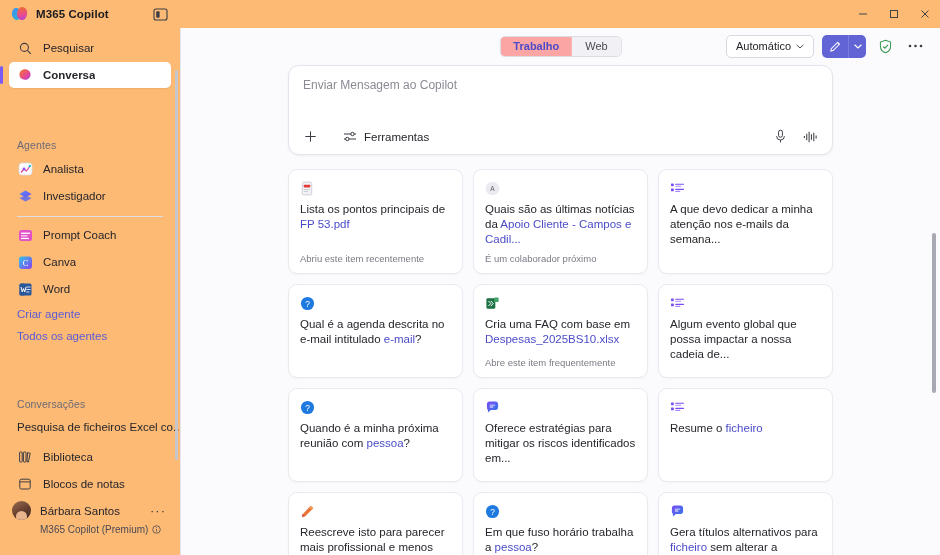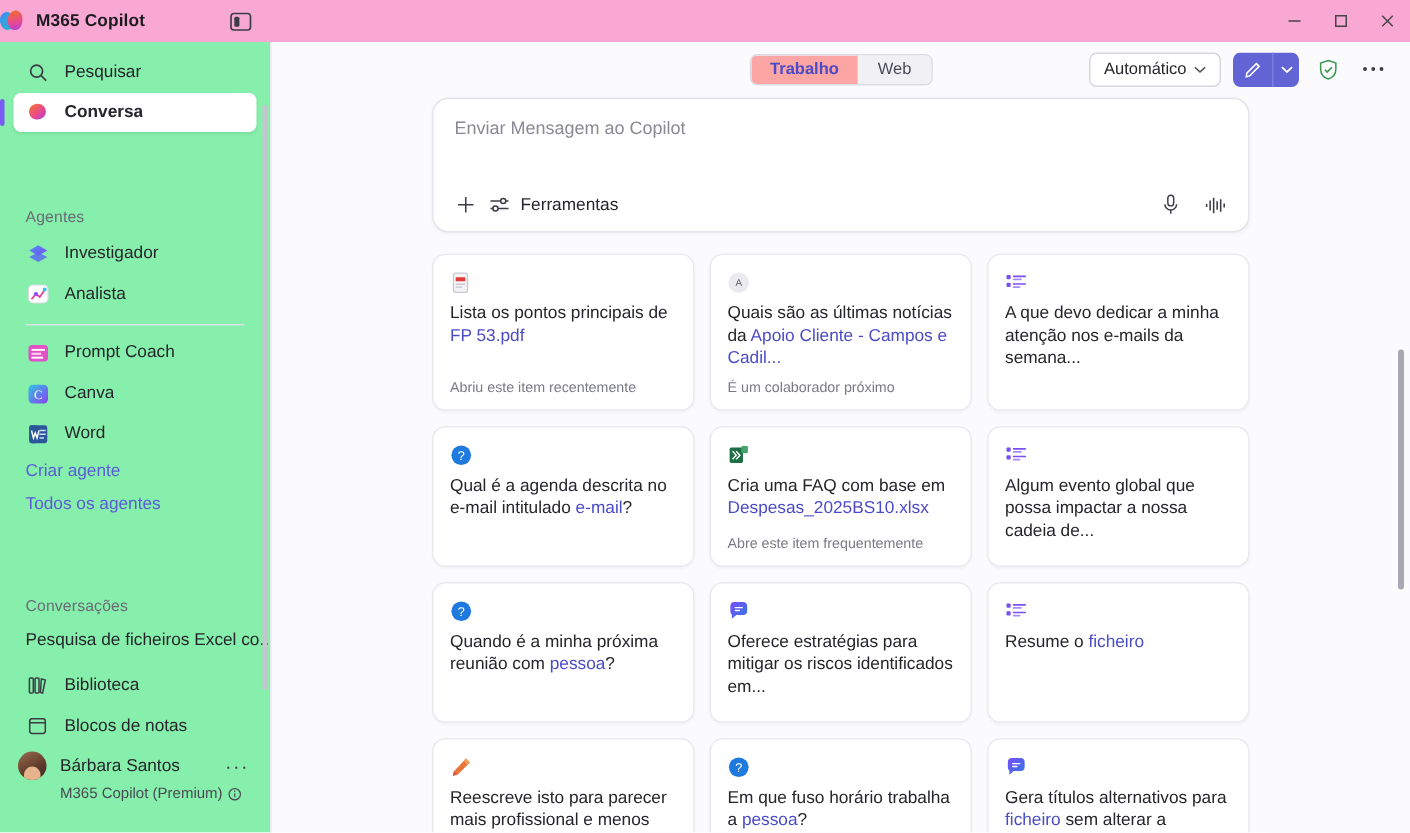--- a/index.html
+++ b/index.html
@@ -7,22 +7,23 @@
     width: 940px; height: 555px;
     font-family: "Liberation Sans", sans-serif;
     background: #ffffff;
     overflow: hidden;
   }
   .app { position: relative; width: 940px; height: 555px; display: flex; flex-direction: column; }
 
   
   .titlebar {
     height: 28px; flex: 0 0 28px;
-    background: #f9a8d4;
+    background: #fdba74;
     display: flex; align-items: center;
+    padding-left: 12px;
     position: relative; z-index: 5;
   }
   .tb-left { display: flex; align-items: center; gap: 9px; }
   .tb-title { font-size: 11.5px; color: #1b1b1f; font-weight: 600; letter-spacing: .1px; }
   .copilot-logo { width: 15px; height: 15px; position: relative; }
   .copilot-logo .p1 {
     position: absolute; left: 0; top: 1px; width: 9px; height: 12px;
     border-radius: 55% 45% 50% 50%;
     background: linear-gradient(145deg,#3d8ef7,#28b7c9);
     transform: rotate(-12deg);
@@ -43,21 +44,21 @@
     width: 31px; height: 28px; display: flex; align-items: center; justify-content: center;
     cursor: pointer; color: #444;
   }
 
   
   .body-row { flex: 1 1 auto; display: flex; min-height: 0; position: relative; }
 
   
   .sidebar {
     width: 181px; flex: 0 0 181px;
-    background: #86efac;
+    background: #fdba74;
     position: relative;
     display: flex; flex-direction: column;
     border-right: 1px solid #e6e6ec;
   }
   .sb-scroll { flex: 1 1 auto; overflow: hidden; padding-top: 6px; position: relative; }
   .sb-item {
     display: flex; align-items: center; gap: 10px;
     height: 26px; margin: 1px 9px; padding: 0 8px;
     border-radius: 5px; cursor: pointer;
     font-size: 11.5px; color: #25252b;
@@ -159,21 +160,21 @@
   .content-inner { width: 545px; margin: 0 auto; padding-top: 1px; }
 
   
   .composer {
     background: #fff; border: 1px solid #e4e4ec; border-radius: 11px;
     box-shadow: 0 1px 3px rgba(0,0,0,.05);
     padding: 12px 14px 9px; height: 90px;
     display: flex; flex-direction: column; justify-content: space-between;
   }
   .composer-placeholder { font-size: 12px; color: #8a8a94; cursor: text; }
-  .composer-row { display: flex; align-items: center; gap: 4px; }
+  .composer-row { display: flex; align-items: center; gap: 21px; }
   .comp-icon { cursor: pointer; display: flex; align-items: center; color: #3c3c44; }
   .tools-btn {
     display: flex; align-items: center; gap: 7px; font-size: 11.5px;
     color: #25252b; cursor: pointer; padding: 2px 4px; border-radius: 4px;
   }
   .comp-right { margin-left: auto; display: flex; align-items: center; gap: 16px; }
 
   
   .cards {
     display: grid; grid-template-columns: repeat(3, 1fr);
@@ -265,43 +266,43 @@
             </svg>
           </span>
           <span class="sb-label">Conversa</span>
         </div>
 
         <div class="sb-section">Agentes</div>
 
         <div class="sb-item">
           <span class="sb-ico">
             <svg width="15" height="14" viewBox="0 0 15 14">
+              <rect x="1" y="1" width="13" height="12" rx="3" fill="#ffffff" stroke="#d9d9e3" stroke-width=".8"></rect>
+              <polyline points="3,10.5 6,7 8.5,9 12,4" fill="none" stroke="#e0409a" stroke-width="1.2"></polyline>
+              <circle cx="6" cy="7" r="1.4" fill="#8a4df5"></circle>
+                <circle cx="11.8" cy="4" r="1.3" fill="#2fc4d6"></circle>
+            </svg>
+          </span>
+          <span class="sb-label">Analista</span>
+        </div>
+
+        <div class="sb-item">
+          <span class="sb-ico">
+            <svg width="15" height="14" viewBox="0 0 15 14">
               <defs>
                   <linearGradient id="rg1" x1="0" y1="0" x2="1" y2="1">
                     <stop offset="0" stop-color="#4f8ef7"></stop>
                     <stop offset="100%" stop-color="#7b4df5"></stop>
                   </linearGradient>
                 </defs>
               <path d="M7.5 1.5 13.5 5 7.5 8.5 1.5 5z" fill="url(#rg1)"></path>
               <path d="M7.5 6.2 13.5 9.3 7.5 12.6 1.5 9.3z" fill="#5b6bf0" opacity=".85"></path>
             </svg>
           </span>
           <span class="sb-label">Investigador</span>
-        </div>
-
-        <div class="sb-item">
-          <span class="sb-ico">
-            <svg width="15" height="14" viewBox="0 0 15 14">
-              <rect x="1" y="1" width="13" height="12" rx="3" fill="#ffffff" stroke="#d9d9e3" stroke-width=".8"></rect>
-              <polyline points="3,10.5 6,7 8.5,9 12,4" fill="none" stroke="#e0409a" stroke-width="1.2"></polyline>
-              <circle cx="6" cy="7" r="1.4" fill="#8a4df5"></circle>
-                <circle cx="11.8" cy="4" r="1.3" fill="#2fc4d6"></circle>
-            </svg>
-          </span>
-          <span class="sb-label">Analista</span>
         </div>
 
         <div class="sb-divider"></div>
 
         <div class="sb-item">
           <span class="sb-ico">
             <svg width="15" height="15" viewBox="0 0 15 15">
               <rect x="1" y="2" width="13" height="11" rx="2.5" fill="#e251c8"></rect>
               <rect x="3" y="4.6" width="9" height="1.3" fill="#ffffff"></rect>
               <rect x="3" y="7.2" width="6.5" height="1.3" fill="#ffd8f6"></rect>

